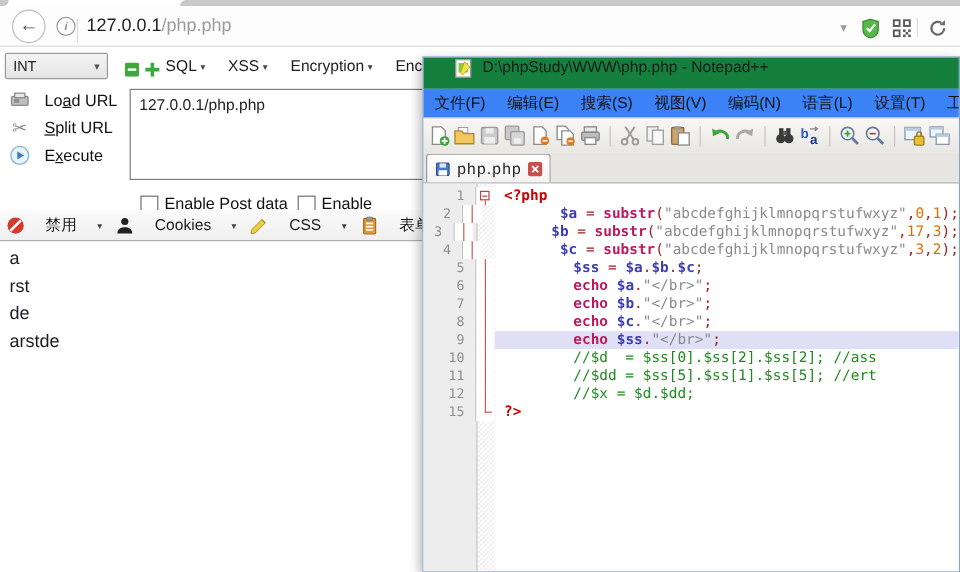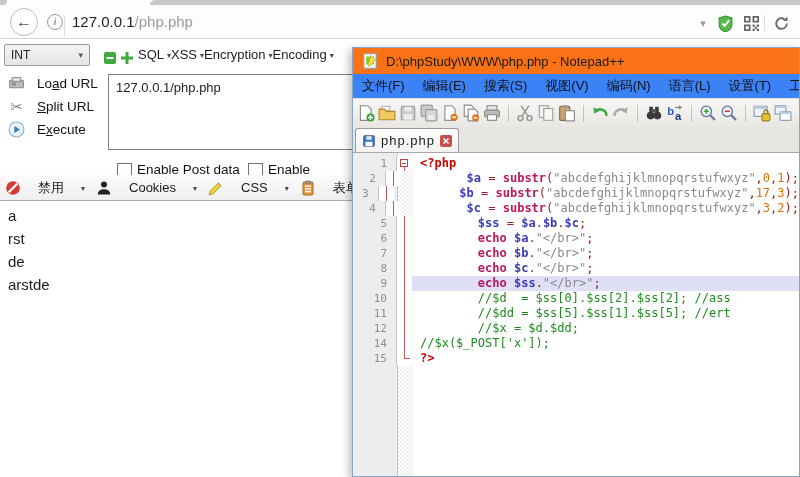--- a/index.html
+++ b/index.html
@@ -27,21 +27,21 @@
   #nav-div2{left:764px;top:10px;height:16px}
   #reload{left:772px}
 
   
   #hackbar{left:0;top:39px;width:800px;height:31px;background:#fff}
   #hb-select{left:4px;top:5px;width:86px;height:22px;border:1px solid #9a9a9a;border-radius:2px;
              background:linear-gradient(#f4f4f4,#e4e4e4);display:flex;align-items:center;font-size:12px;color:#222;padding:0 6px;box-sizing:border-box;cursor:pointer}
   #hb-select .sel-caret{margin-left:auto;color:#555;font-size:9px}
   #hb-minus{left:101px;top:10px}
   #hb-plus{left:118px;top:10px}
-  #hb-menus{left:138px;top:0;height:31px;display:flex;align-items:center;}
+  #hb-menus{left:138px;top:0;height:31px;display:flex;align-items:center;gap:19px}
   .hb-menu{display:flex;align-items:center;gap:3px;font-size:13px;color:#1c1c1c;cursor:pointer}
   .hb-menu .caret{font-size:8px;color:#444;padding-top:2px}
 
   
   #hb-actions{left:2px;top:72px;width:104px}
   .hb-action{height:23px;display:flex;align-items:center;gap:12px;padding-left:6px;cursor:pointer}
   .hb-action .lbl{font-size:13.5px;color:#111}
   .hb-action u{text-decoration:underline}
   .aicon{width:17px;height:17px;display:flex;align-items:center;justify-content:center}
   #split-glyph{font-size:15px;color:#8a8a8a}
@@ -60,21 +60,21 @@
   .wd-item .caret{font-size:8px;color:#444;padding-top:2px}
   .wicon{width:16px;height:16px}
 
   
   #output{left:8px;top:204px}
   .out-line{font-size:15px;line-height:23px;color:#1c1b22}
 
   
   #npp{left:352px;top:47px;width:448px;height:430px;border:1px solid #86a5c8;background:#f4f3f1;
        box-shadow:-2px 3px 9px rgba(0,0,0,.3);display:flex;flex-direction:column;box-sizing:border-box}
-  #npp-title{height:26px;display:flex;align-items:center;gap:7px;padding-left:8px;background:#f97316;flex:0 0 auto}
+  #npp-title{height:26px;display:flex;align-items:flex-start;gap:7px;padding-left:24px;background:#15803d;flex:0 0 auto}
   #npp-title .ttl{font-size:13px;color:#1a1a1a;white-space:nowrap}
   #npp-menubar{height:24px;display:flex;align-items:center;background:#3b82f6;flex:0 0 auto;white-space:nowrap;overflow:hidden}
   .npp-menu{font-size:13px;color:#111;padding:0 9px;cursor:pointer}
   #npp-toolbar{height:28px;display:flex;align-items:center;padding-left:4px;gap:3px;flex:0 0 auto;
                background:linear-gradient(#f8f7f5,#e9e7e2);border-top:1px solid #e2e0dc;overflow:hidden;white-space:nowrap}
   .tbi{width:18px;height:18px;display:inline-flex;align-items:center;justify-content:center;cursor:pointer;flex:0 0 auto}
   .tbsep{width:1px;height:17px;background:#c6c4c0;margin:0 4px;flex:0 0 auto}
   #npp-tabbar{height:25px;background:#e7e5e2;flex:0 0 auto;display:flex;align-items:flex-end;border-bottom:1px solid #a8a8a8}
   #npp-tab{margin-left:2px;height:23px;display:flex;align-items:center;gap:5px;padding:0 6px;
            background:linear-gradient(#fefefe,#f3f2f0);border:1px solid #9a9a9a;border-bottom:none;
@@ -545,24 +545,19 @@
           <span class="num">11</span>
           <span class="fold f-line"></span>
           <span class="code"><span class="tk-pl">        </span><span class="tk-com">//$dd = $ss[5].$ss[1].$ss[5]; //ert</span></span>
         </div>
         <div class="crow">
           <span class="num">12</span>
           <span class="fold f-line"></span>
           <span class="code"><span class="tk-pl">        </span><span class="tk-com">//$x = $d.$dd;</span></span>
         </div>
         <div class="crow">
-          <span class="num">14</span>
-          <span class="fold f-line"></span>
-          <span class="code"><span class="tk-com">//$x($_POST['x']);</span></span>
-        </div>
-        <div class="crow">
           <span class="num">15</span>
           <span class="fold f-end"></span>
           <span class="code"><span class="tk-tag">?&gt;</span></span>
         </div>
       </div>
   </div>
 </div>
 
 </body></html>

